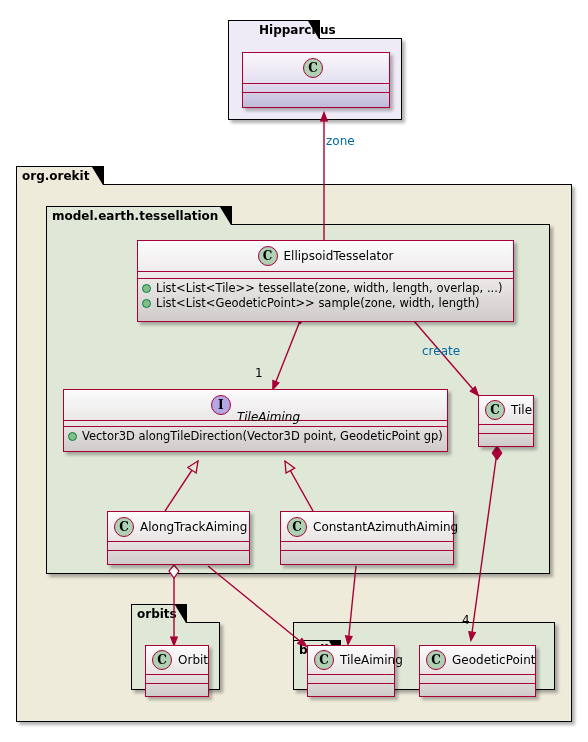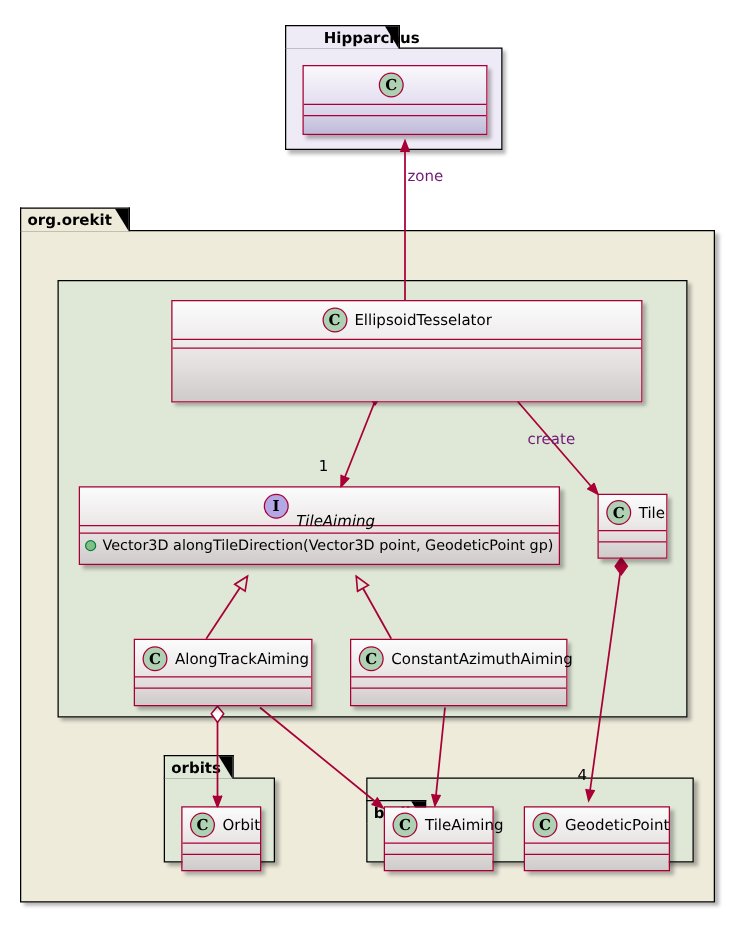--- a/index.html
+++ b/index.html
@@ -160,21 +160,21 @@
     background: #84BE84;
     border: 1px solid #038048;
     margin-right: 5px;
     flex: 0 0 auto;
   }
 
   
   .elabel {
     position: absolute;
     font-size: 12px;
-    color: #701a75;
+    color: #0369a1;
     white-space: nowrap;
     z-index: 8;
     font-family: "DejaVu Sans", sans-serif;
   }
   .mult {
     position: absolute;
     font-size: 12px;
     color: #000000;
     z-index: 8;
   }
@@ -254,20 +254,23 @@
   <div class="elabel" style="left:326px; top:134px;">zone</div>
 
   <div class="pkg pkg-orekit" style="left:16px; top:166px; width:556px; height:556px;">
     <div class="pkg-tab" style="width:88px;text-align:center;">
       <span>org.orekit</span>
     </div>
     <div class="pkg-body" style="top:18px; width:556px; height:538px;"></div>
   </div>
 
   <div class="pkg pkg-tess" style="left:46px; top:206px; width:504px; height:368px;">
+    <div class="pkg-tab" style="width:186px;">
+      <span>model.earth.tessellation</span>
+    </div>
     <div class="pkg-body" style="top:18px; width:504px; height:350px;"></div>
   </div>
 
   <div class="pkg pkg-orbits" style="left:131px; top:604px; width:89px; height:86px;">
     <div class="pkg-tab" style="width:56px;">
       <span>orbits</span>
     </div>
     <div class="pkg-body" style="top:18px; width:89px; height:68px;"></div>
 
     <div class="cls lleft" style="left:14px; top:41px; width:64px; height:52px;">
@@ -312,20 +315,30 @@
   </div>
 
   <div class="cls" style="left:137px; top:240px; width:377px; height:82px;">
     <div class="cls-head">
       <span class="stereo">C</span>
       <span class="cls-name">EllipsoidTesselator</span>
     </div>
     <div class="sep"></div>
     <div class="cls-empty" style="height:6px;"></div>
     <div class="sep"></div>
+    <div class="cls-members">
+      <div class="member">
+        <span class="vis-pub"></span>
+        <span>List&lt;List&lt;Tile&gt;&gt; tessellate(zone, width, length, overlap, ...)</span>
+      </div>
+      <div class="member">
+        <span class="vis-pub"></span>
+        <span>List&lt;List&lt;GeodeticPoint&gt;&gt; sample(zone, width, length)</span>
+      </div>
+    </div>
   </div>
 
   <div class="mult" style="left:255px; top:366px;">1</div>
 
   <div class="elabel" style="left:422px; top:344px;">create</div>
 
   <div class="mult" style="left:462px; top:613px;">4</div>
 
   <div class="cls" style="left:63px; top:389px; width:385px; height:63px;">
     <div class="cls-head" style="height:30px;">

